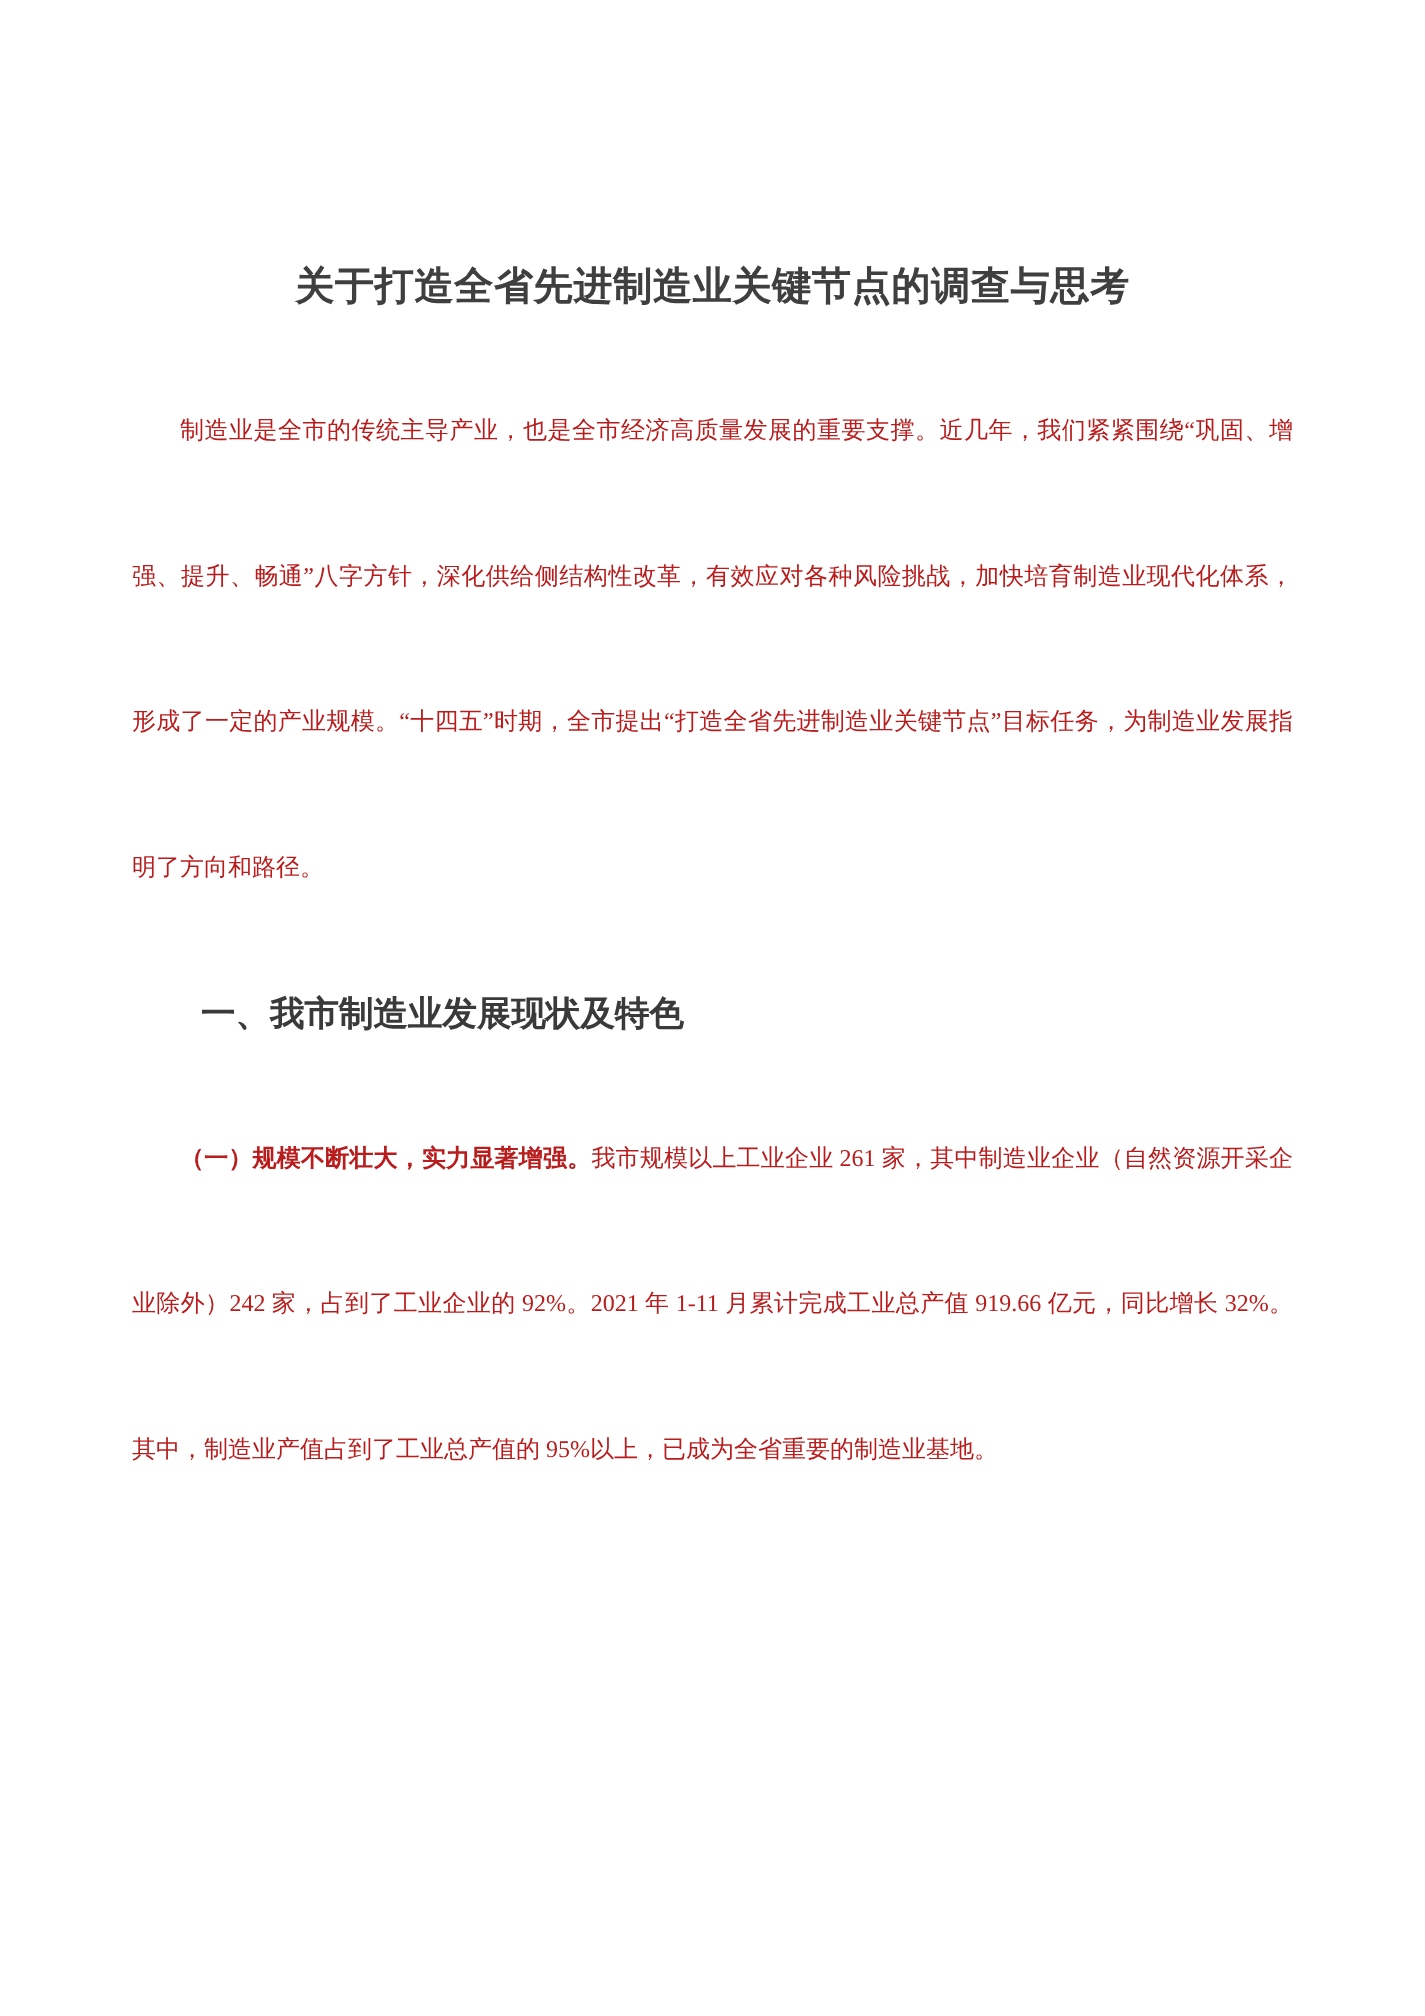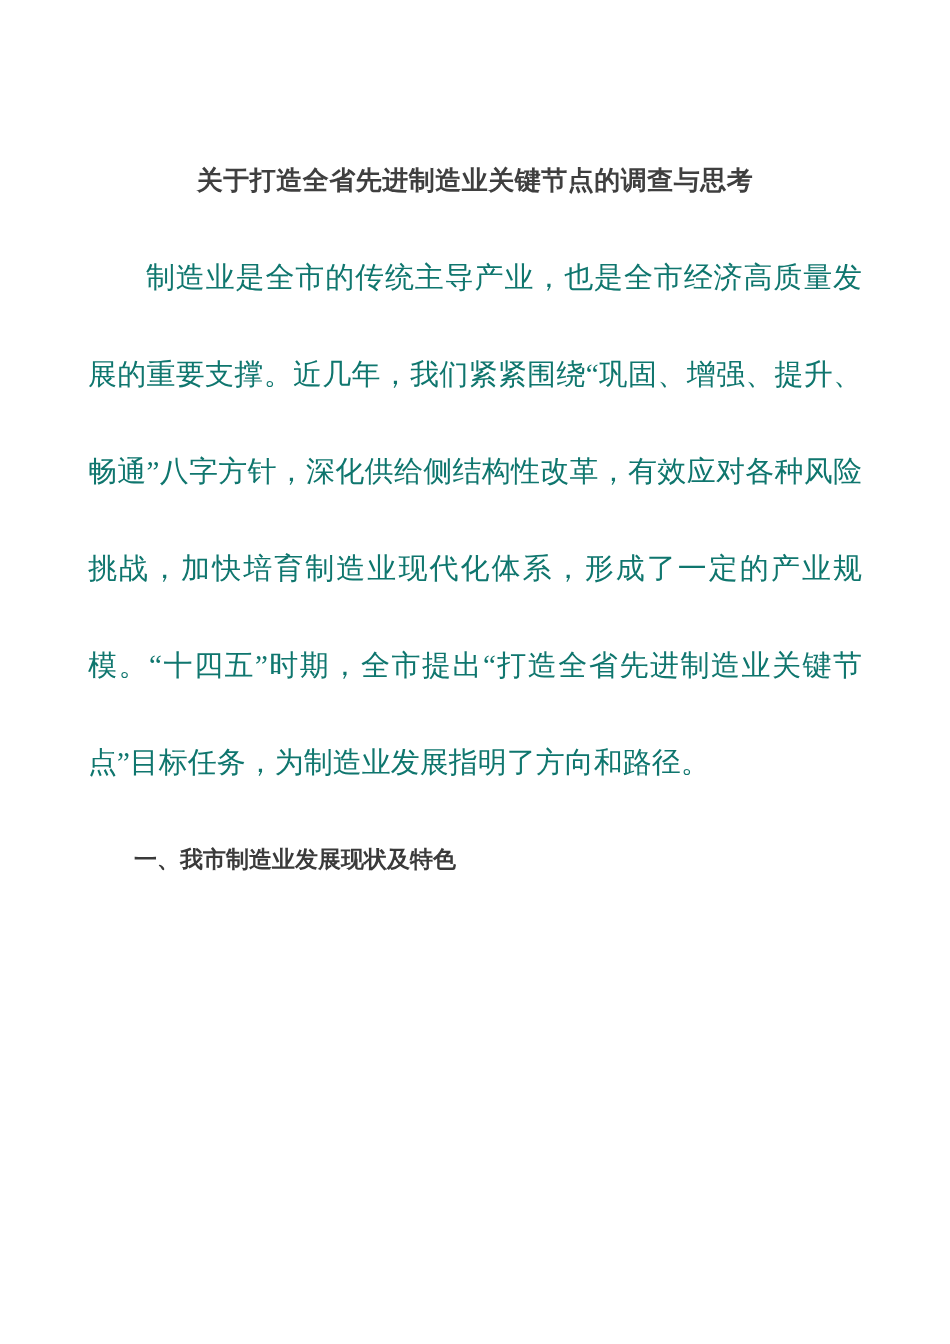--- a/index.html
+++ b/index.html
@@ -4,45 +4,45 @@
 <style>
   html, body {
     margin: 0;
     padding: 0;
     background: #ffffff;
   }
   .page {
     position: relative;
     width: 950px;
     height: 1044px;
-    margin: 8px auto;
+    margin: 18px auto;
     background: #ffffff;
     box-sizing: border-box;
     padding: 124px 88px 0 88px;
     overflow: hidden;
     font-family: "Liberation Serif", "DejaVu Serif", serif;
     color: #3f3f3f;
   }
   .doc-title {
     margin: 0;
     font-size: 26px;
     font-weight: 700;
     line-height: 97px;
     text-align: center;
     letter-spacing: 0.5px;
     color: #3f3f3f;
     font-family: "Liberation Serif", "DejaVu Serif", serif;
   }
   .doc-para {
     margin: 0;
-    font-size: 29px;
+    font-size: 16px;
     line-height: 97px;
     text-align: justify;
     text-indent: 2em;
-    color: #0f766e;
+    color: #b91c1c;
   }
   .doc-heading {
     margin: 0;
     font-size: 23px;
     font-weight: 700;
     line-height: 97px;
     text-indent: 2em;
     text-align: left;
     color: #3a3a3a;
     font-family: Liberation Serif, serif;
@@ -54,13 +54,14 @@
 </head>
 <body>
 
 <div class="page">
   <h1 class="doc-title">关于打造全省先进制造业关键节点的调查与思考</h1>
 
   <p class="doc-para">制造业是全市的传统主导产业，也是全市经济高质量发展的重要支撑。近几年，我们紧紧围绕“巩固、增强、提升、畅通”八字方针，深化供给侧结构性改革，有效应对各种风险挑战，加快培育制造业现代化体系，形成了一定的产业规模。“十四五”时期，全市提出“打造全省先进制造业关键节点”目标任务，为制造业发展指明了方向和路径。</p>
 
   <h2 class="doc-heading">一、我市制造业发展现状及特色</h2>
 
+  <p class="doc-para"><span class="lead-bold">（一）规模不断壮大，实力显著增强。</span><span>我市规模以上工业企业 261 家，其中制造业企业（自然资源开采企业除外）242 家，占到了工业企业的 92%。2021 年 1-11 月累计完成工业总产值 919.66 亿元，同比增长 32%。其中，制造业产值占到了工业总产值的 95%以上，已成为全省重要的制造业基地。</span></p>
 </div>
 
 </body></html>

